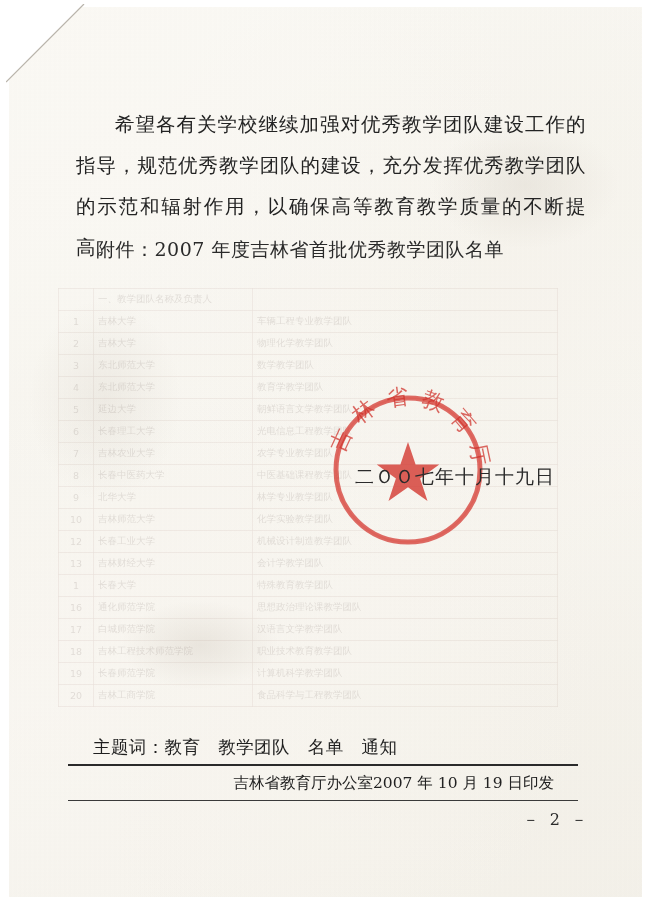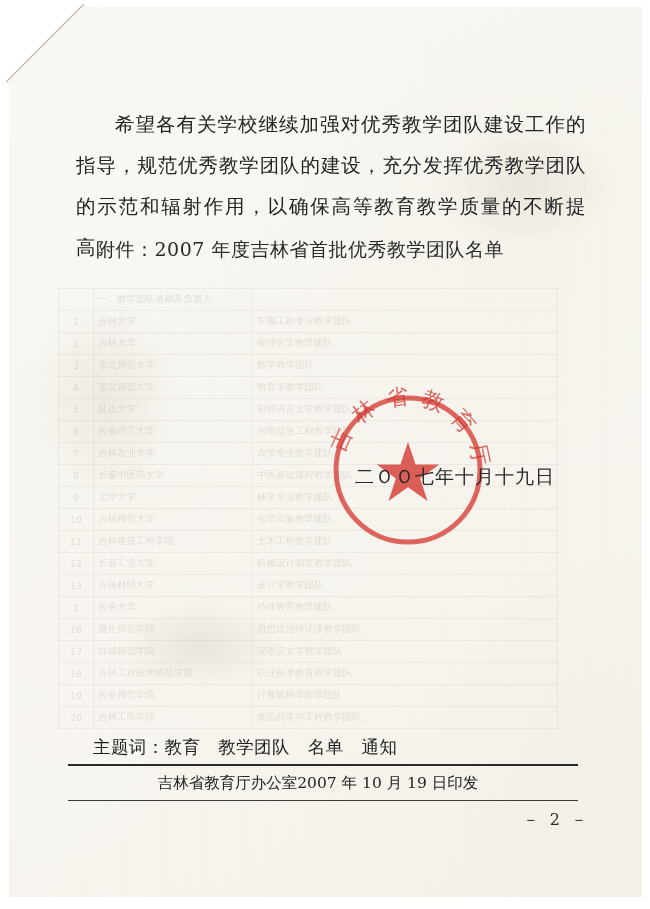--- a/index.html
+++ b/index.html
@@ -157,21 +157,21 @@
     margin-left: 25px;
   }
   .rule {
     height: 2px;
     background: #2a2a2a;
     width: 100%;
   }
   .rule.thin { height: 1px; background: #3a3a3a; }
   .issue-row {
     display: flex;
-    justify-content: center;
+    justify-content: flex-end;
     align-items: baseline;
     font-size: 15.5px;
     color: #222;
     padding: 7px 6px 6px 14px;
     font-family: "DejaVu Serif", "Liberation Serif", serif;
   }
   .issue-right { padding-right: 18px; }
   .page-number {
     position: absolute;
     right: 60px;
@@ -249,25 +249,20 @@
           </tr>
         <tr>
             <td class="num">9</td>
             <td class="org">北华大学</td>
             <td class="team">林学专业教学团队</td>
           </tr>
         <tr>
             <td class="num">10</td>
             <td class="org">吉林师范大学</td>
             <td class="team">化学实验教学团队</td>
-          </tr>
-        <tr>
-            <td class="num">11</td>
-            <td class="org">吉林建筑工程学院</td>
-            <td class="team">土木工程教学团队</td>
           </tr>
         <tr>
             <td class="num">12</td>
             <td class="org">长春工业大学</td>
             <td class="team">机械设计制造教学团队</td>
           </tr>
         <tr>
             <td class="num">13</td>
             <td class="org">吉林财经大学</td>
             <td class="team">会计学教学团队</td>

